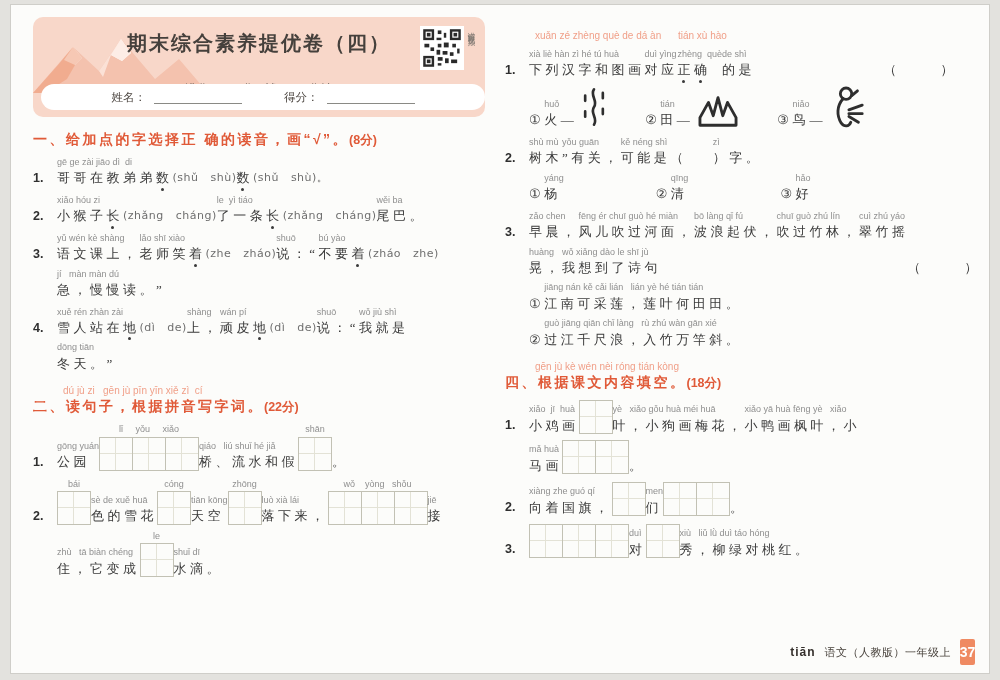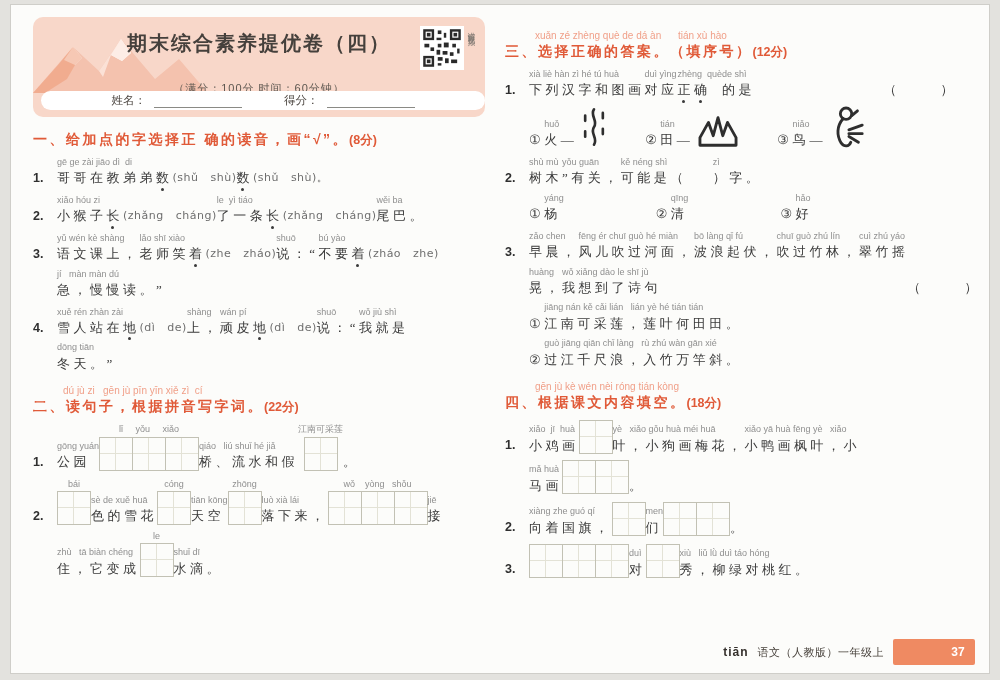--- a/index.html
+++ b/index.html
@@ -16,21 +16,21 @@
   
   .pink{position:relative;height:100px;background:var(--pink);border-radius:10px;overflow:hidden;}
   .exam-title{text-align:center;margin-top:13px;font-size:20px;font-weight:bold;color:#45403c;
     letter-spacing:2px;position:relative;z-index:2;}
   .exam-sub{text-align:center;margin-top:24px;font-size:11px;color:#5c564f;letter-spacing:1px;
     position:relative;z-index:2;}
   .mountain{position:absolute;left:0;bottom:24px;z-index:1;}
   .qrwrap{position:absolute;top:9px;right:9px;display:flex;gap:2px;z-index:3;}
   .qrwrap svg{background:#fff;padding:2px;}
   .qrcap{writing-mode:vertical-rl;font-size:7.5px;color:#7a746e;letter-spacing:2px;}
-  .namebar{position:absolute;left:8px;right:0;bottom:7px;height:19px;background:#fff;
+  .namebar{position:absolute;left:8px;right:0;bottom:7px;height:26px;background:#fff;
     border-radius:13px;display:flex;align-items:center;justify-content:center;gap:8px;
     font-size:11.5px;color:#4a443f;z-index:2;}
   .blank{display:inline-block;width:88px;border-bottom:1px solid #8a8a85;height:13px;}
 
   
   .sec-head{margin-top:13px;}
   .sec-py{color:var(--accent-light);font-size:10px;margin:0 0 1px 30px;white-space:pre;}
   .sec-title{color:var(--accent);font-weight:bold;font-size:14px;letter-spacing:2.5px;}
   .sec-score{color:var(--accent);font-weight:bold;font-size:12.5px;}
 
@@ -56,22 +56,22 @@
      linear-gradient(to right,transparent calc(50% - .5px),var(--boxline) calc(50% - .5px),var(--boxline) calc(50% + .5px),transparent calc(50% + .5px)),
      linear-gradient(to bottom,transparent calc(50% - .5px),var(--boxline) calc(50% - .5px),var(--boxline) calc(50% + .5px),transparent calc(50% + .5px));}
   .cell:first-child{margin-left:0;}
   .sp{display:inline-block;height:1px;}
   .iconseg{display:flex;align-items:flex-end;padding:0 2px;}
 
   
   .footer{position:absolute;right:14px;bottom:8px;display:flex;align-items:center;gap:9px;}
   .fbrand{font-weight:bold;font-size:12px;color:#35302c;letter-spacing:1px;}
   .fedition{font-size:11px;color:#48423c;letter-spacing:.5px;}
-  .fpage{width:34px;height:26px;background:var(--badge);color:#fff;font-size:12px;font-weight:bold;
-    display:flex;align-items:center;justify-content:center;border-radius:2px;padding-left:48px;}
+  .fpage{width:15px;height:26px;background:var(--badge);color:#fff;font-size:14px;font-weight:bold;
+    display:flex;align-items:center;justify-content:center;border-radius:2px;}
 </style>
 </head>
 <body>
 
 <div class="sheet">
   <div class="inner">
 
     <div class="col">
       <div class="pink">
         <svg class="mountain" width="175" height="62" viewBox="0 0 175 62">
@@ -284,21 +284,21 @@
                     <span class="cell"></span>
                     <span class="cell"></span>
                     <span class="cell"></span>
                   </span>
                 </span>
                 <span class="seg">
                   <div class="py">qiáo   liú shuǐ hé jiǎ</div>
                   <div class="t">桥、流水和假</div>
                 </span>
                 <span class="seg center">
-                  <div class="py">江南可采莲</div>
+                  <div class="py">shān</div>
                   <span class="grid">
                     <span class="cell"></span>
                   </span>
                 </span>
                 <span class="seg">
                   <div class="t">。</div>
                 </span>
               </div>
             </div>
             <div class="question">
@@ -366,21 +366,20 @@
             </div>
           </div>
         </div>
     </div>
 
     <div class="col">
       <div>
           <div class="section">
             <div class="sec-head">
               <div class="sec-py">xuǎn zé zhèng què de dá àn      tián xù hào</div>
-              <div><span class="sec-title">三、选择正确的答案。（填序号）</span><span class="sec-score">(12分)</span></div>
             </div>
             <div class="question">
               <div class="line">
                 <span class="qnum">1.</span>
                 <span class="seg">
                   <div class="py">xià liè hàn zì hé tú huà</div>
                   <div class="t">下列汉字和图画</div>
                 </span>
                 <span class="seg">
                   <div class="py">duì yìng</div>

